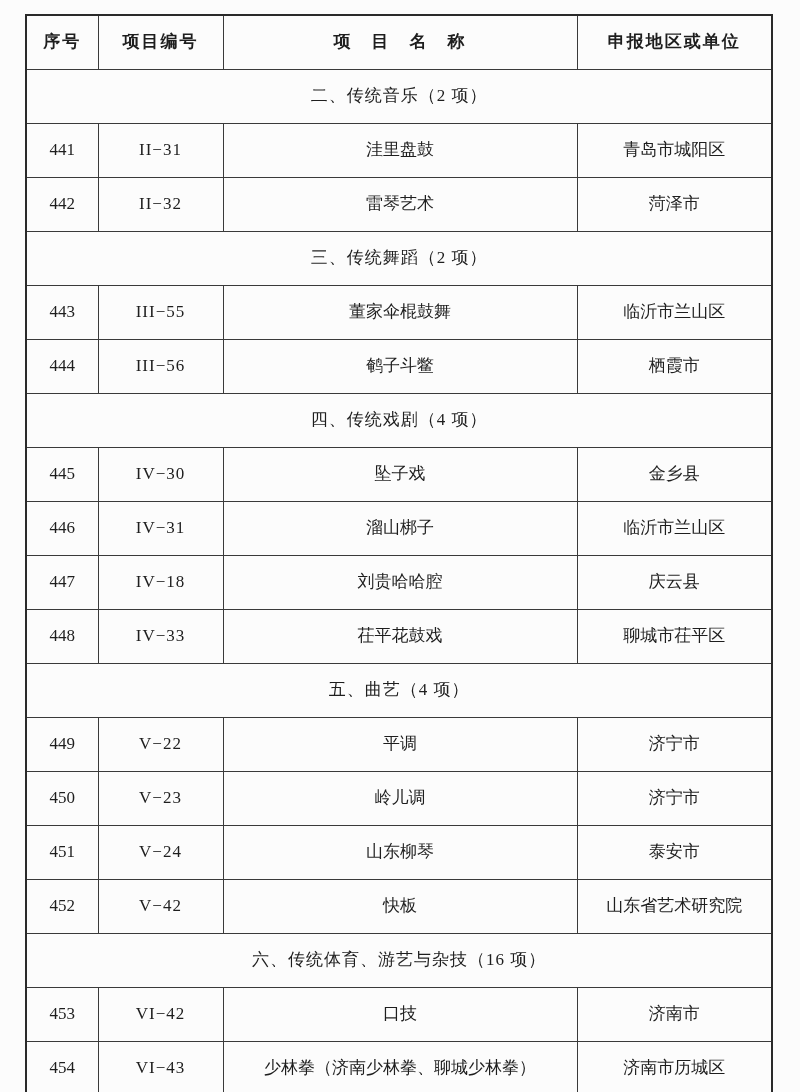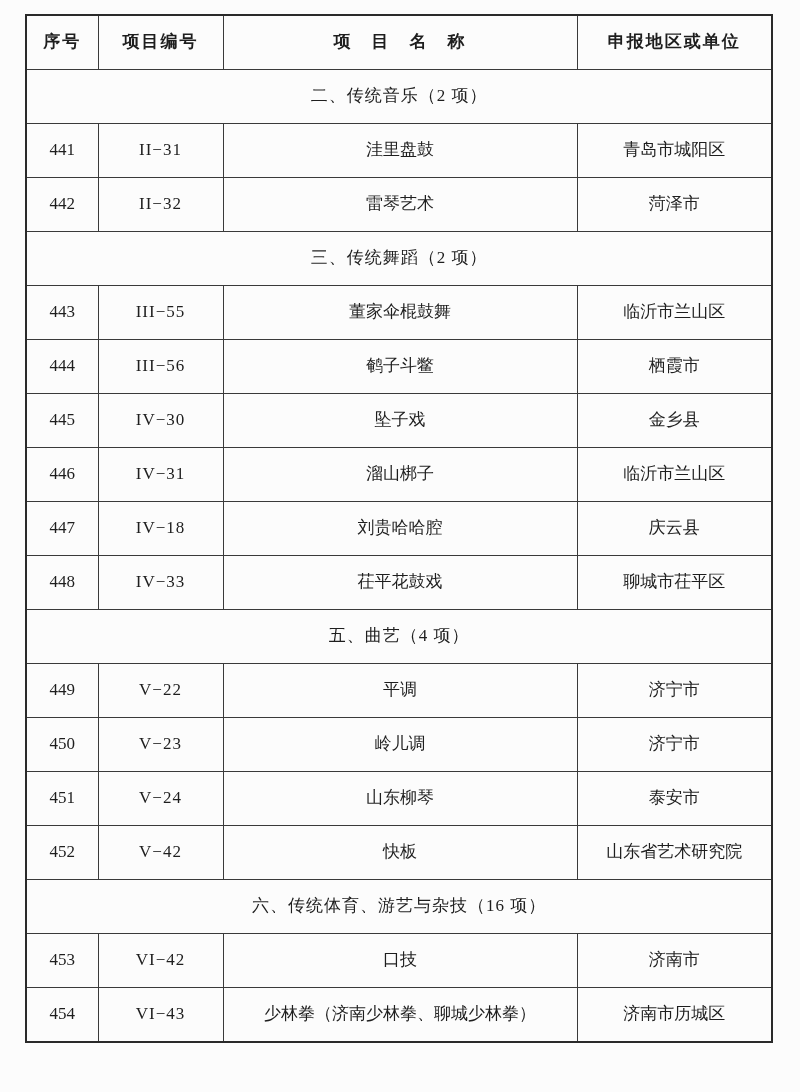--- a/index.html
+++ b/index.html
@@ -98,20 +98,23 @@
         <td class="code-cell">III−55</td>
         <td class="name-cell">董家伞棍鼓舞</td>
         <td class="unit-cell">临沂市兰山区</td>
       </tr>
       <tr>
         <td class="seq-cell">444</td>
         <td class="code-cell">III−56</td>
         <td class="name-cell">鹌子斗鳖</td>
         <td class="unit-cell">栖霞市</td>
       </tr>
+      <tr class="section-row">
+        <td colspan="4">四、传统戏剧（4 项）</td>
+      </tr>
       <tr>
         <td class="seq-cell">445</td>
         <td class="code-cell">IV−30</td>
         <td class="name-cell">坠子戏</td>
         <td class="unit-cell">金乡县</td>
       </tr>
       <tr>
         <td class="seq-cell">446</td>
         <td class="code-cell">IV−31</td>
         <td class="name-cell">溜山梆子</td>

